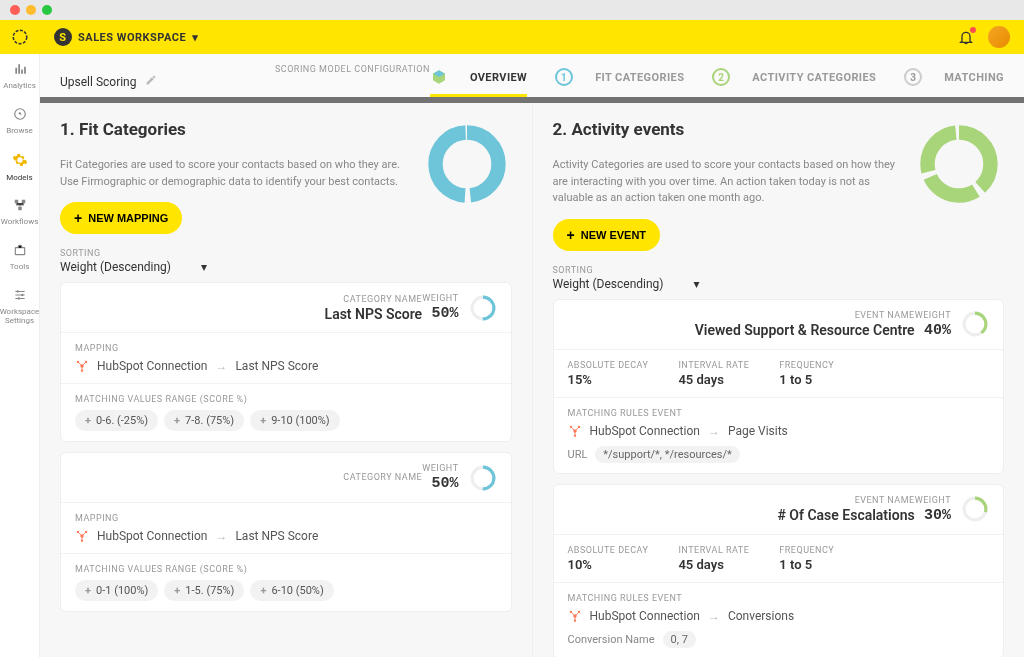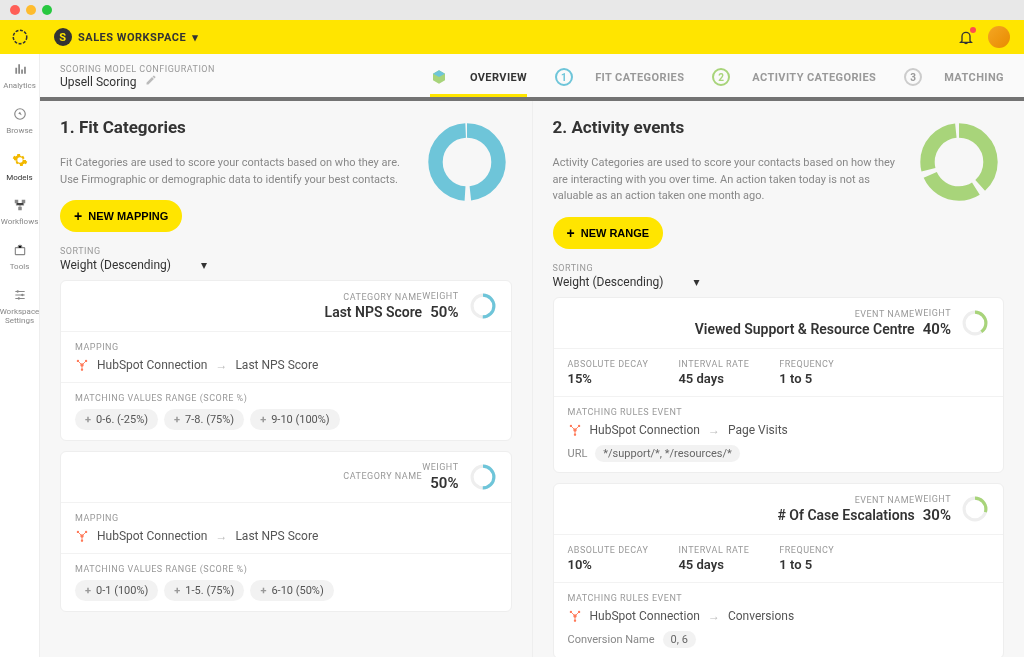--- a/index.html
+++ b/index.html
@@ -24,21 +24,21 @@
 .main { flex: 1; display: flex; flex-direction: column; overflow: hidden; }
 
 .topbar { height: 34px; background: #ffe500; display: flex; align-items: center; padding: 0 14px; gap: 10px; }
 .workspace-select { display: flex; align-items: center; gap: 6px; font-weight: 700; font-size: 11px; letter-spacing: 0.5px; color: #333; cursor: pointer; }
 .workspace-icon { width: 18px; height: 18px; border-radius: 50%; background: #333; display: flex; align-items: center; justify-content: center; color: #ffe500; font-size: 11px; font-weight: bold; }
 .topbar-spacer { flex: 1; }
 .topbar-icon { width: 24px; height: 24px; display: flex; align-items: center; justify-content: center; cursor: pointer; font-size: 16px; position: relative; }
 .notif-dot { position: absolute; top: 2px; right: 2px; width: 6px; height: 6px; background: #ff4d4d; border-radius: 50%; }
 .avatar { width: 22px; height: 22px; border-radius: 50%; background: linear-gradient(135deg, #f5a623, #e88b00); cursor: pointer; }
 
-.subheader { display: flex; align-items: flex-end; padding: 10px 20px 0; background: #fafafa; border-bottom: 4px solid #737373; }
+.subheader { display: flex; align-items: flex-end; padding: 10px 20px 0; background: #fafafa; border-bottom: 6px solid #737373; text-align: right; }
 .subheader-left { flex: 1; padding-bottom: 8px; }
 .sub-label { font-size: 9px; letter-spacing: 0.5px; color: #999; text-transform: uppercase; }
 .sub-title { font-size: 12px; color: #333; display: flex; align-items: center; gap: 8px; }
 .edit-icon { color: #bbb; cursor: pointer; font-size: 12px; }
 
 .tabs { display: flex; gap: 28px; }
 .tab { display: flex; align-items: center; gap: 22px; padding-bottom: 8px; font-size: 11px; font-weight: 700; letter-spacing: 0.4px; color: #999; cursor: pointer; border-bottom: 3px solid transparent; }
 .tab.active { color: #333; border-bottom-color: #ffe500; }
 .tab-icon { width: 18px; height: 18px; border-radius: 50%; display: flex; align-items: center; justify-content: center; font-size: 10px; font-weight: bold; }
 .tab-icon.overview { background: none; }
@@ -63,21 +63,21 @@
 .sorting { margin: 12px 0 8px; }
 .sorting-label { font-size: 9px; color: #999; letter-spacing: 0.5px; text-transform: uppercase; margin-bottom: 2px; }
 .sorting-select { font-size: 12px; color: #333; display: flex; align-items: center; gap: 30px; cursor: pointer; }
 
 .card { background: #fff; border: 1px solid #eee; border-radius: 6px; margin-bottom: 10px; }
 .card-header { display: flex; align-items: center; padding: 10px 14px; border-bottom: 1px solid #f2f2f2; }
 .card-header-left { flex: 1; text-align: right; }
 .card-label { font-size: 9px; color: #999; letter-spacing: 0.5px; text-transform: uppercase; margin-bottom: 2px; }
 .card-title { font-size: 14px; font-weight: 600; color: #333; }
 .card-weight { text-align: right; margin-right: 10px; }
-.card-weight-value { font-size: 15px; font-weight: 600; color: #333; }
+.card-weight-value { font-size: 15px; font-weight: 600; color: #333; font-family: Liberation Mono, monospace; }
 .mini-ring { width: 28px; height: 28px; }
 
 .card-section { padding: 10px 14px; border-bottom: 1px solid #f2f2f2; }
 .card-section:last-child { border-bottom: none; }
 .card-section-label { font-size: 9px; color: #999; letter-spacing: 0.5px; text-transform: uppercase; margin-bottom: 6px; }
 
 .mapping-row { display: flex; align-items: center; gap: 8px; font-size: 12px; color: #555; }
 .hubspot-icon { width: 14px; height: 14px; display: inline-flex; align-items: center; justify-content: center; }
 .arrow { color: #bbb; }
 
@@ -352,21 +352,21 @@
         </div>
       </div>
 
       <div class="col col-right">
         <div class="section-header">
           <div class="section-text">
             <div class="section-title">2. Activity events</div>
             <div class="section-desc">Activity Categories are used to score your contacts based on how they are interacting with you over time. An action taken today is not as valuable as an action taken one month ago.</div>
             <button class="btn-primary">
               <span class="plus">+</span>
-              <span>NEW RANGE</span>
+              <span>NEW EVENT</span>
             </button>
           </div>
           <svg class="donut" viewBox="0 0 100 100">
             <circle cx="50" cy="50" r="35" fill="none" stroke="#a8d47a" stroke-width="16" stroke-dasharray="84 6 60 6 60 6" transform="rotate(-90 50 50)"></circle>
           </svg>
         </div>
 
         <div class="sorting">
           <div class="sorting-label">SORTING</div>
           <div class="sorting-select">
@@ -471,21 +471,21 @@
                     <circle cx="12" cy="20" r="2" fill="#ff7a59"></circle>
                     <path stroke="#ff7a59" stroke-width="1.5" d="M12 12L5 5M12 12l7-7M12 12v8"></path>
                   </svg>
               </span>
               <span>HubSpot Connection</span>
               <span class="arrow">→</span>
               <span>Conversions</span>
             </div>
             <div class="url-row">
               <span>Conversion Name</span>
-              <span class="url-pill">0, 6</span>
+              <span class="url-pill">0, 7</span>
             </div>
           </div>
         </div>
 
         <div class="card">
           <div class="card-header">
             
             
             
           </div>

